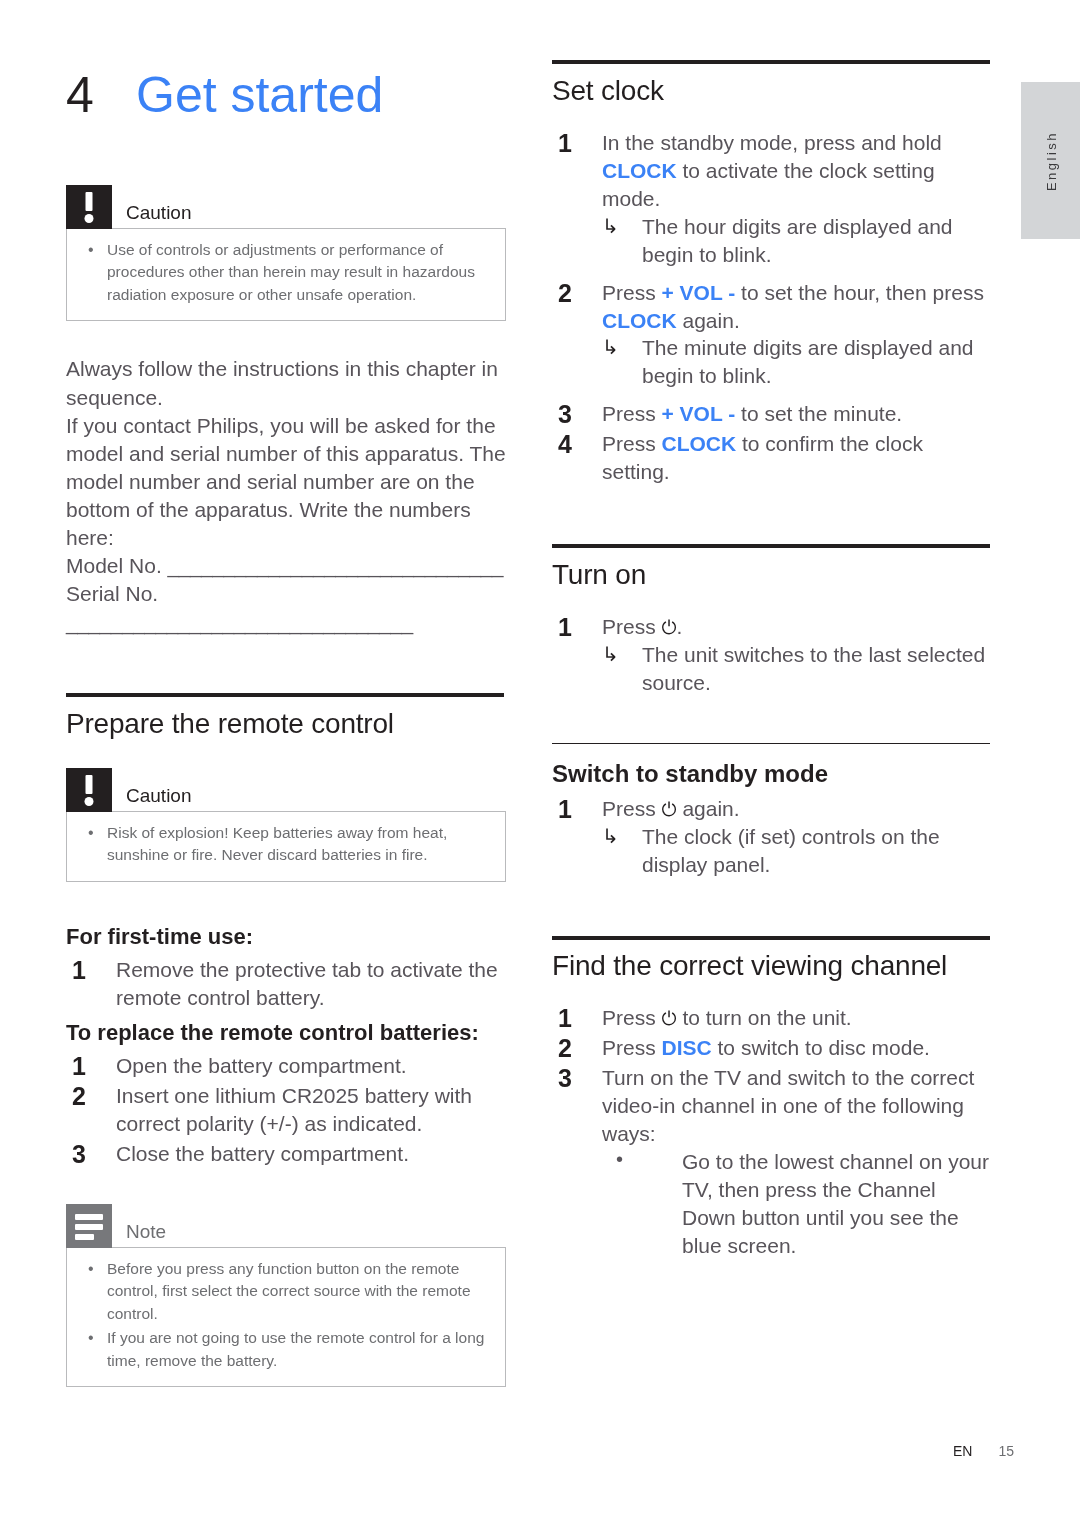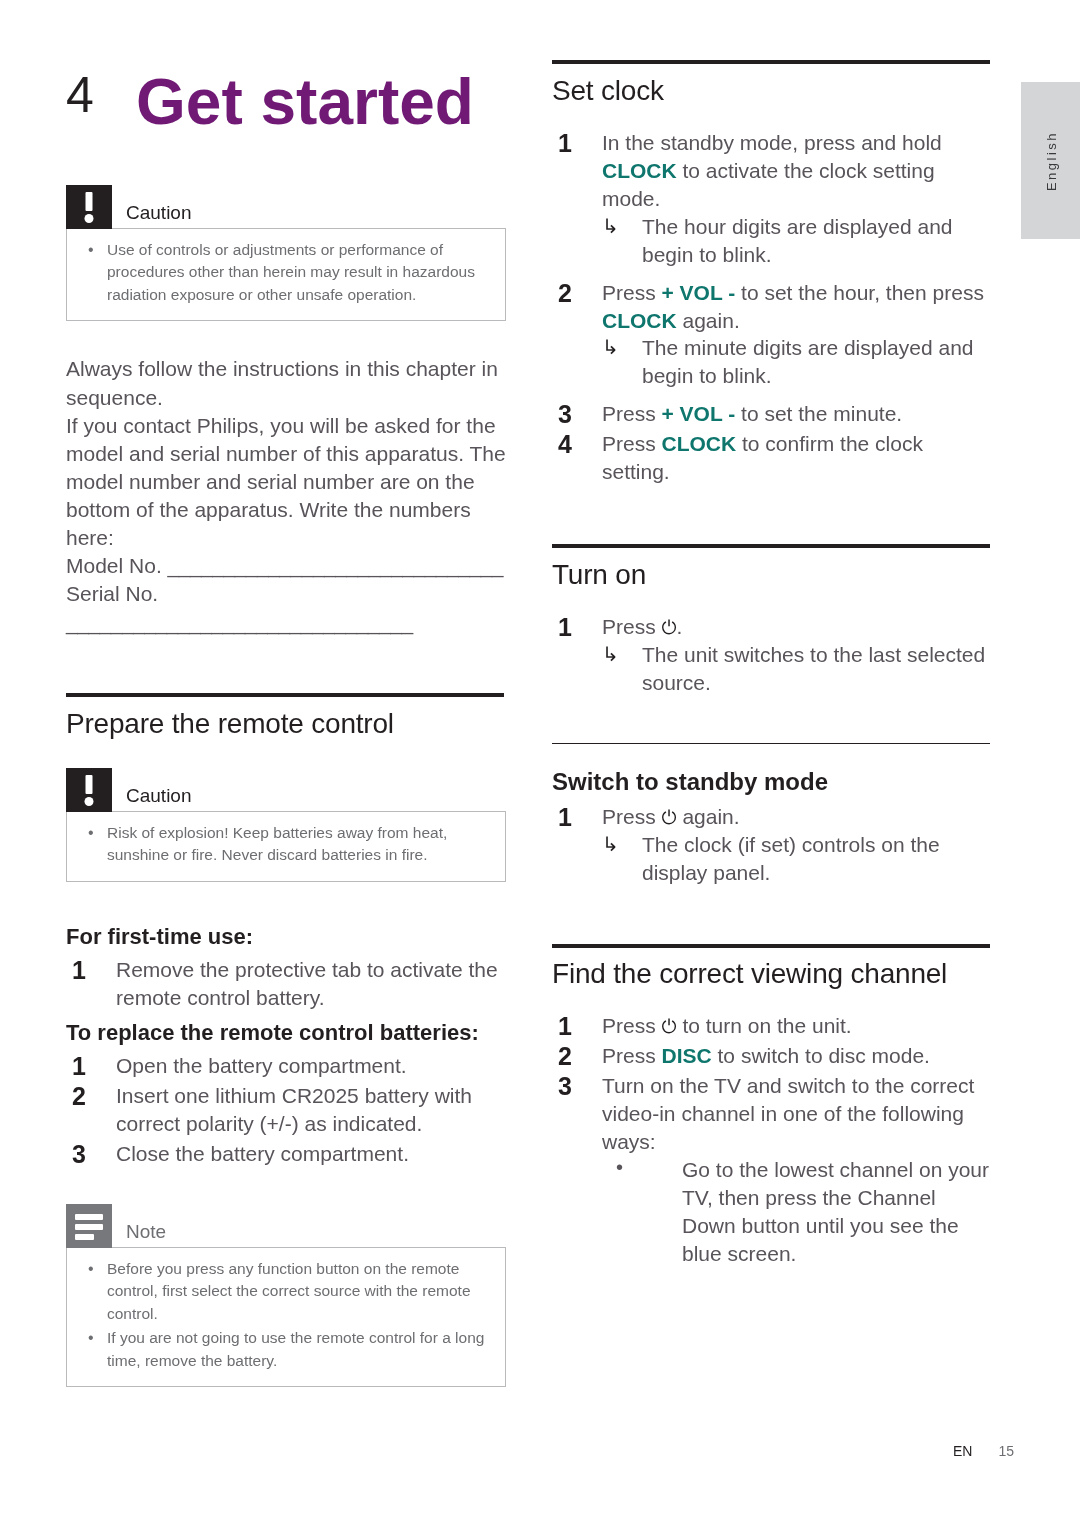--- a/index.html
+++ b/index.html
@@ -34,21 +34,21 @@
 
   
   .chapter { position:absolute; left:66px; top:70px; width:470px; }
   .chapter-num {
     display:inline-block; width:70px;
     font-size:50px; color:#231f20; font-weight:400;
     vertical-align:top; line-height:1;
   }
   .chapter-title {
     display:inline-block;
-    font-size:64px; color:#701a75; font-weight:700;
+    font-size:50px; color:#3b82f6; font-weight:400;
     line-height:1;
   }
 
   
   .rule-heavy { height:4px; background:#231f20; width:438px; }
   .rule-light { height:1px; background:#231f20; width:438px; }
 
   h2.sect {
     font-size:28px; font-weight:400; color:#231f20;
     margin:10px 0 0 0; line-height:1.18; letter-spacing:-0.2px;
@@ -109,21 +109,21 @@
   ol.steps { list-style:none; margin:0; padding:0; }
   ol.steps > li {
     position:relative; padding-left:50px;
     font-size:21px; line-height:1.33; color:#58545a;
     margin-bottom:2px;
   }
   ol.steps > li > .num {
     position:absolute; left:6px; top:-2px;
     font-size:25px; font-weight:700; color:#231f20;
   }
-  b.key { color:#0f766e; font-weight:700;text-align:right; }
+  b.key { color:#3b82f6; font-weight:700;text-align:right; }
   .plain { color:#58545a; }
 
   
   ul.results { list-style:none; margin:0 0 0 0; padding:0; }
   ul.results li {
     position:relative; padding-left:40px;
     font-size:21px; line-height:1.33; color:#58545a;
   }
   ul.results li .arrow {
     position:absolute; left:0; top:0; font-size:20px; color:#231f20;
@@ -315,21 +315,21 @@
         <ul class="results">
           <li><span class="arrow">↳</span><span>The unit switches to the last selected source.</span></li>
         </ul>
       </li>
     </ol>
 
     <div class="sp34"></div>
     <div class="sp10"></div>
 
     <div class="rule-light"></div>
-    <h3 class="subsect" style="font-size:24px;margin-top:24px;">Switch to standby mode</h3>
+    <h3 class="subsect" style="font-size:24px;margin-top:16px;">Switch to standby mode</h3>
     <div class="sp6"></div>
 
     <ol class="steps">
       <li>
         <span class="num">1</span>
         <span><span>Press </span><span class="pwr">⏻</span><span> again.</span></span>
         <ul class="results">
           <li><span class="arrow">↳</span><span>The clock (if set) controls on the display panel.</span></li>
         </ul>
       </li>

